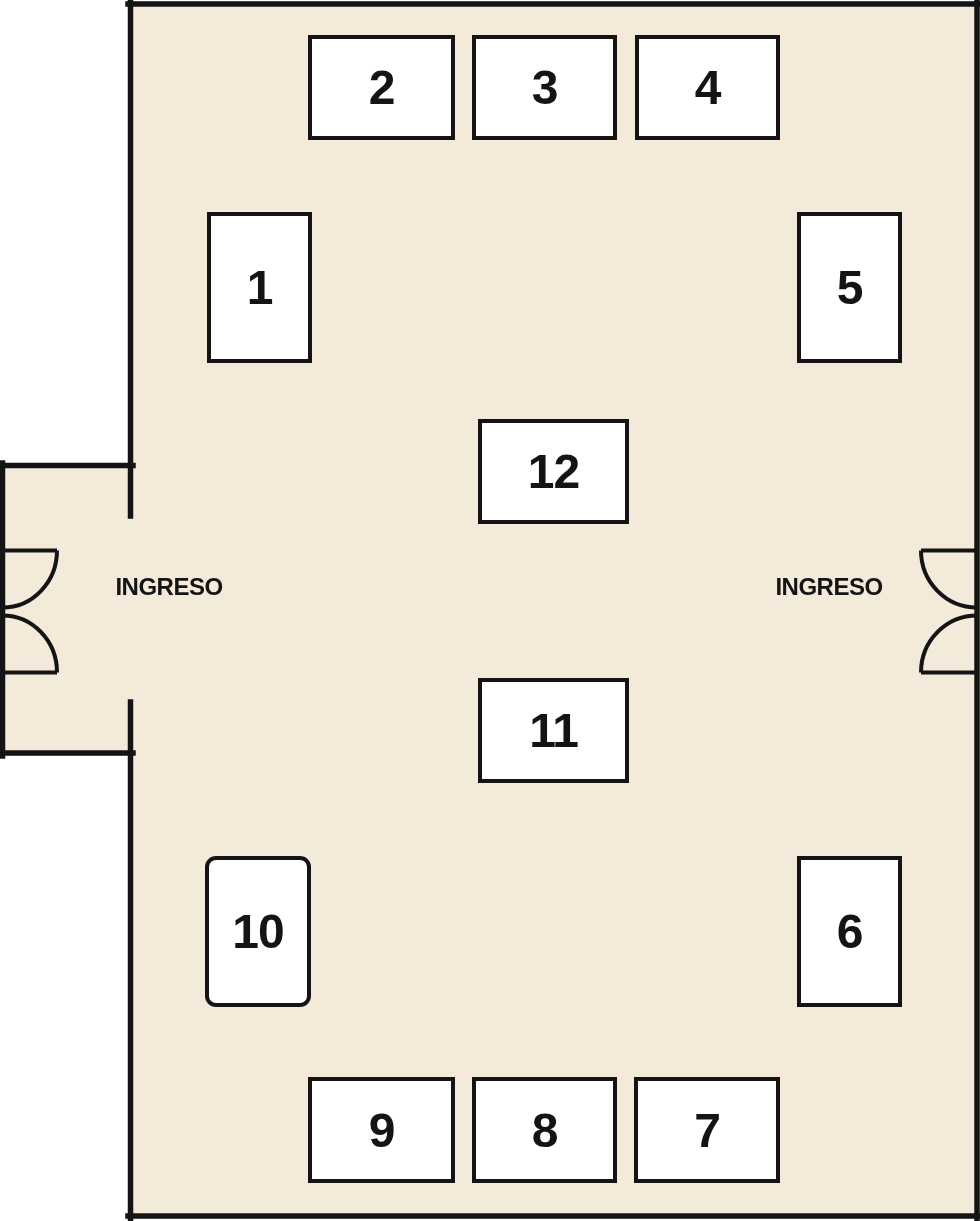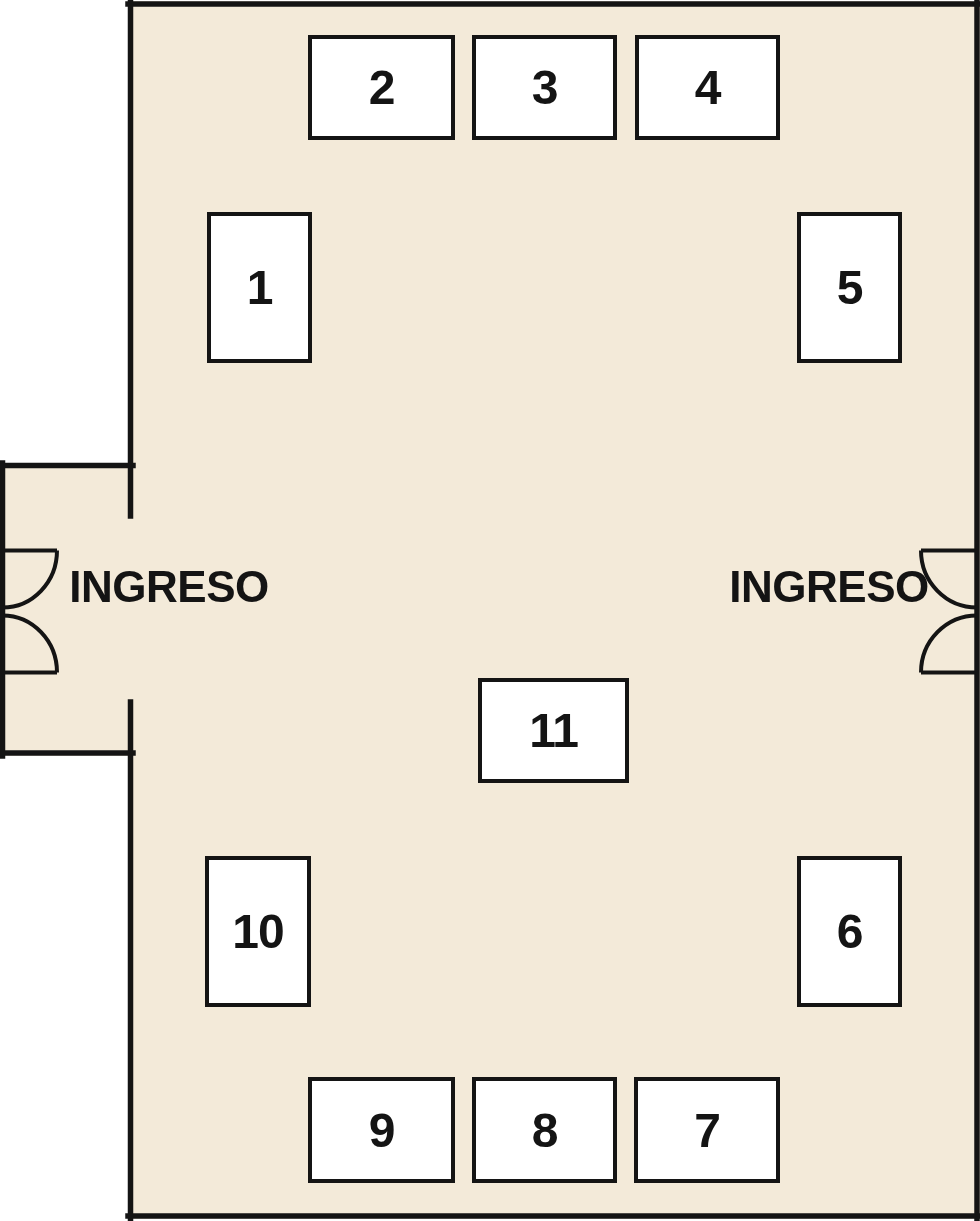--- a/index.html
+++ b/index.html
@@ -48,21 +48,21 @@
     justify-content: center;
     font-size: 48px;
     font-weight: 700;
     color: var(--label_text);
     letter-spacing: -1px;
   }
   .entrance-label {
     position: absolute;
     width: 220px;
     text-align: center;
-    font-size: 44px;
+    font-size: 24px;
     line-height: 43px;
     font-weight: 700;
     color: var(--label_text);
     letter-spacing: -0.5px;
     white-space: nowrap;
   }
 </style>
 </head>
 <body>
 
@@ -96,22 +96,23 @@
 
   <div class="booth" style="left:207px; top:212px; width:105px; height:151px;">1</div>
   <div class="booth" style="left:308px; top:35px; width:147px; height:105px;">2</div>
   <div class="booth" style="left:472px; top:35px; width:145px; height:105px;">3</div>
   <div class="booth" style="left:635px; top:35px; width:145px; height:105px;">4</div>
   <div class="booth" style="left:797px; top:212px; width:105px; height:151px;">5</div>
   <div class="booth" style="left:797px; top:856px; width:105px; height:151px;">6</div>
   <div class="booth" style="left:634px; top:1077px; width:146px; height:106px;">7</div>
   <div class="booth" style="left:472px; top:1077px; width:145px; height:106px;">8</div>
   <div class="booth" style="left:308px; top:1077px; width:147px; height:106px;">9</div>
-  <div class="booth" style="left:205px; top:856px; width:106px; height:151px;">10</div>
+  <div class="booth" style="left:205px; top:856px; width:106px; height:151px;border-radius:11px;">10</div>
   <div class="booth" style="left:478px; top:658px; width:151px; height:105px;margin-top:20px;">11</div>
+  <div class="booth" style="left:478px; top:419px; width:151px; height:105px;">12</div>
 
   <div class="entrance-label" style="left:59px; top:565px;">
     <div>INGRESO</div>
   </div>
   <div class="entrance-label" style="left:719px; top:565px;">
     <div>INGRESO</div>
   </div>
 
 </div>
 

